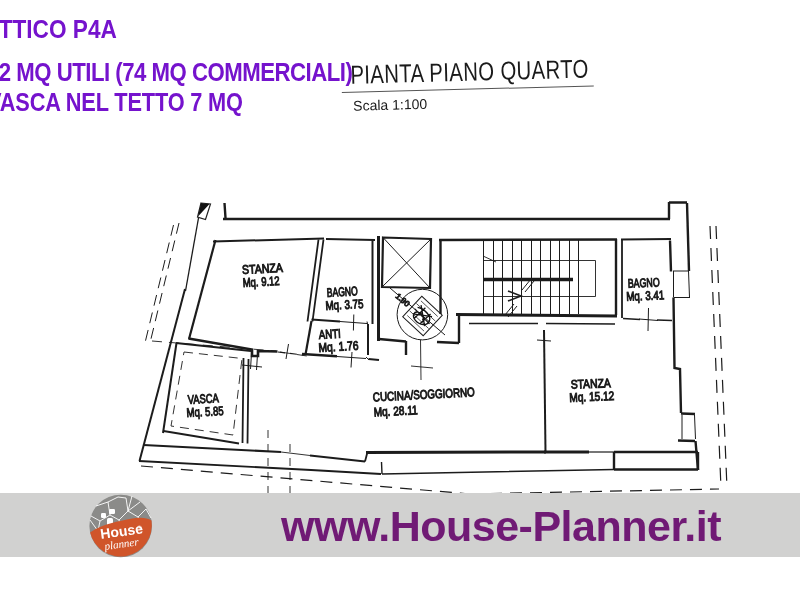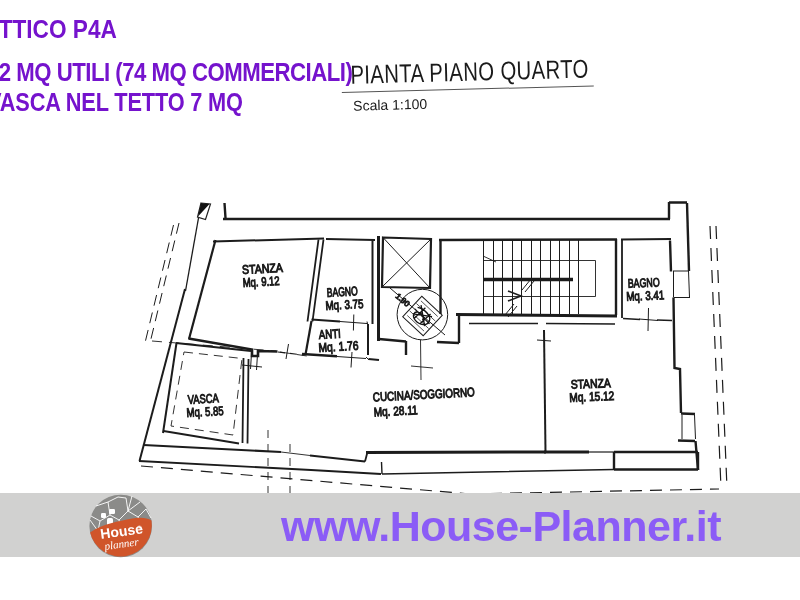--- a/index.html
+++ b/index.html
@@ -236,15 +236,15 @@
   <rect x="19" y="24" width="6" height="8" rx="1.6" fill="#fff" stroke="none"></rect>
 
   <path d="M2.1,38.5 C16,29.5 30,27.5 44,24.6 C52,23 59,23.6 63.5,26.6 A 31.3 31.3 0 0 1 2.1,38.5 Z" fill="#d0552a" stroke="none"></path>
 
   <text x="13" y="45" font-family="Liberation Sans,sans-serif" font-size="14" font-weight="bold" fill="#fff" transform="rotate(-8 13 45)">House</text>
   <text x="50" y="35" font-family="Liberation Sans,sans-serif" font-size="5" fill="#fff" transform="rotate(-8 50 35)">®</text>
 
   <text x="17" y="56" font-family="Liberation Serif,serif" font-style="italic" font-size="11" fill="#fff" transform="rotate(-8 17 56)">planner</text>
 </svg>
 
-<div style="position:absolute;left:281px;top:502px;color:#8b5cf6;font-weight:bold;font-size:43px;letter-spacing:-0.5px;white-space:nowrap;">www.House-Planner.it</div>
+<div style="position:absolute;left:281px;top:502px;color:#701a75;font-weight:bold;font-size:43px;letter-spacing:-0.5px;white-space:nowrap;">www.House-Planner.it</div>
 
 </div>
 
 </body></html>

